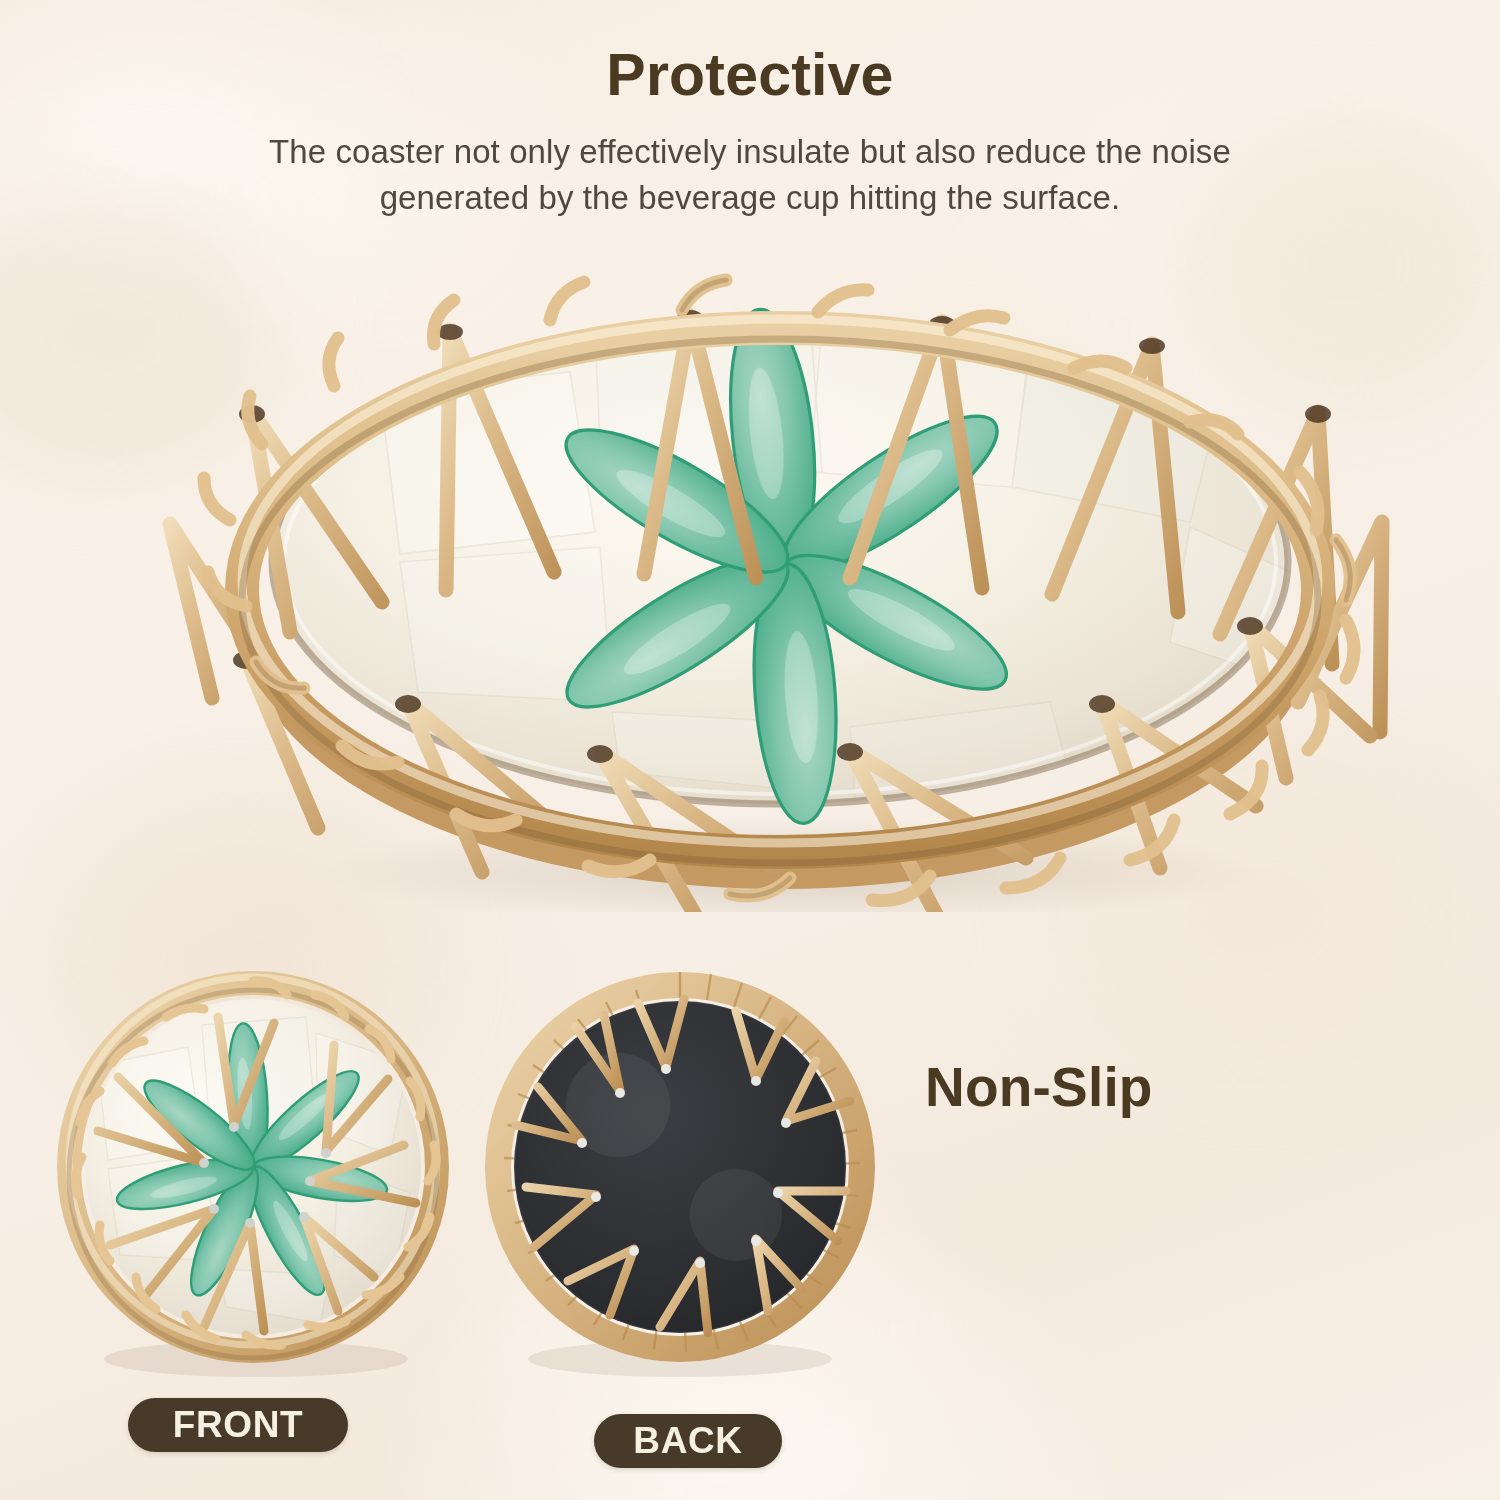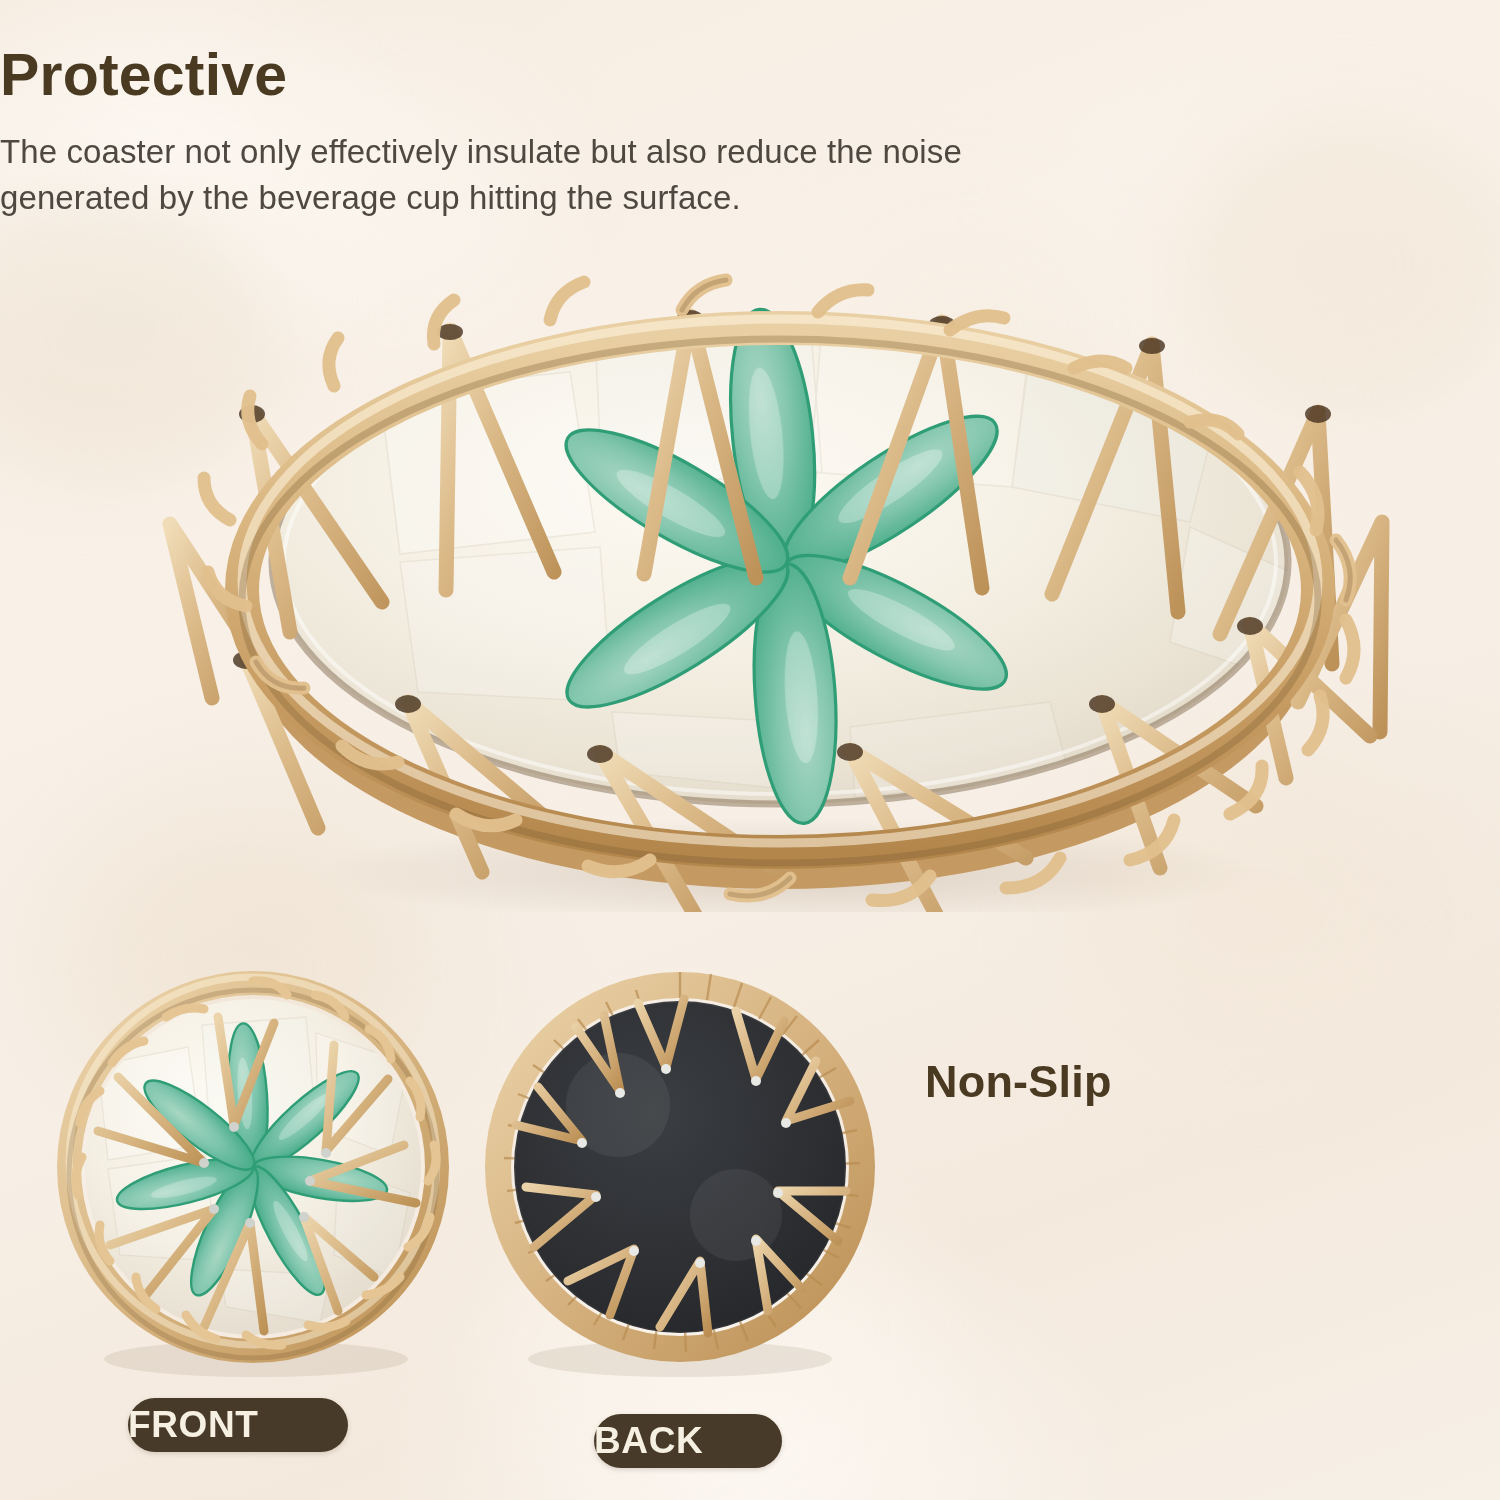--- a/index.html
+++ b/index.html
@@ -36,20 +36,21 @@
     filter: blur(46px);
     opacity: .5;
   }
 
   
   #headline-block {
     position: absolute;
     top: 44px;
     left: 0;
     width: 1500px;
+    text-align: center;
     z-index: 6;
   }
   #title {
     font-size: 59px;
     font-weight: bold;
     color: #4a3a22;
     letter-spacing: .2px;
     line-height: 1.06;
   }
   #subtitle {
@@ -82,36 +83,37 @@
     position: absolute;
     z-index: 8;
     background: #483a28;
     color: #f6f0e3;
     border-radius: 999px;
     font-size: 37px;
     font-weight: bold;
     letter-spacing: .6px;
     display: flex;
     align-items: center;
+    justify-content: center;
     height: 54px;
     box-shadow: 0 2px 5px rgba(80,62,42,.18);
   }
   #front-badge { left: 128px; top: 1398px; width: 220px; }
   #back-badge  { left: 594px; top: 1398px; width: 188px; margin-top: 16px; }
 
   
   #nonslip-block {
     position: absolute;
     left: 925px;
     top: 1058px;
     width: 550px;
     z-index: 6;
   }
   #nonslip-title {
-    font-size: 45px;
+    font-size: 55px;
     font-weight: bold;
     color: #4a3a22;
     line-height: 1.08;
     letter-spacing: .2px;
   }
   #nonslip-body {
     margin-top: 16px;
     font-size: 31px;
     color: #4e4840;
     line-height: 1.46;

